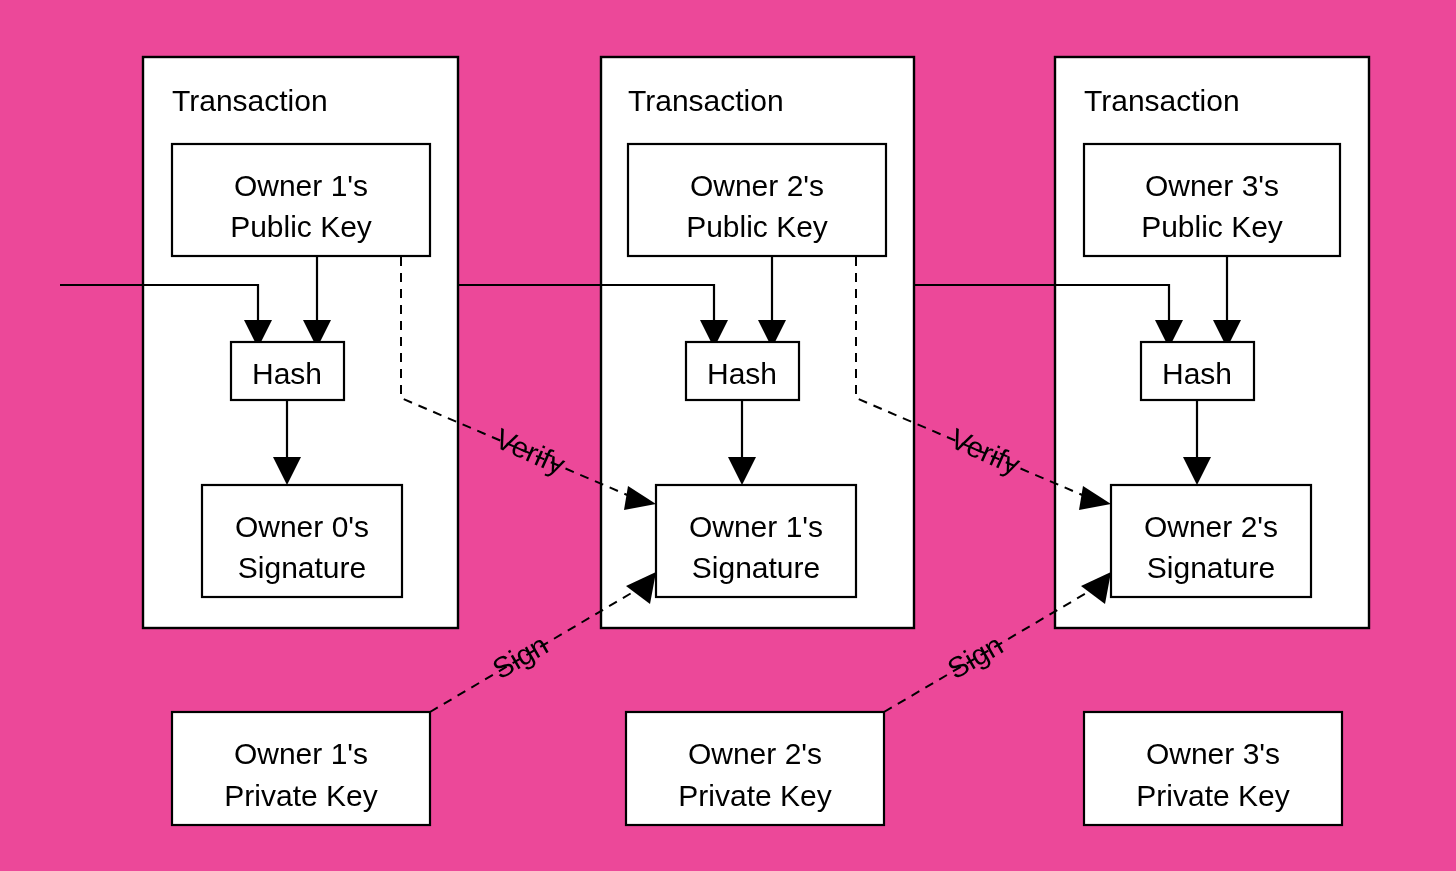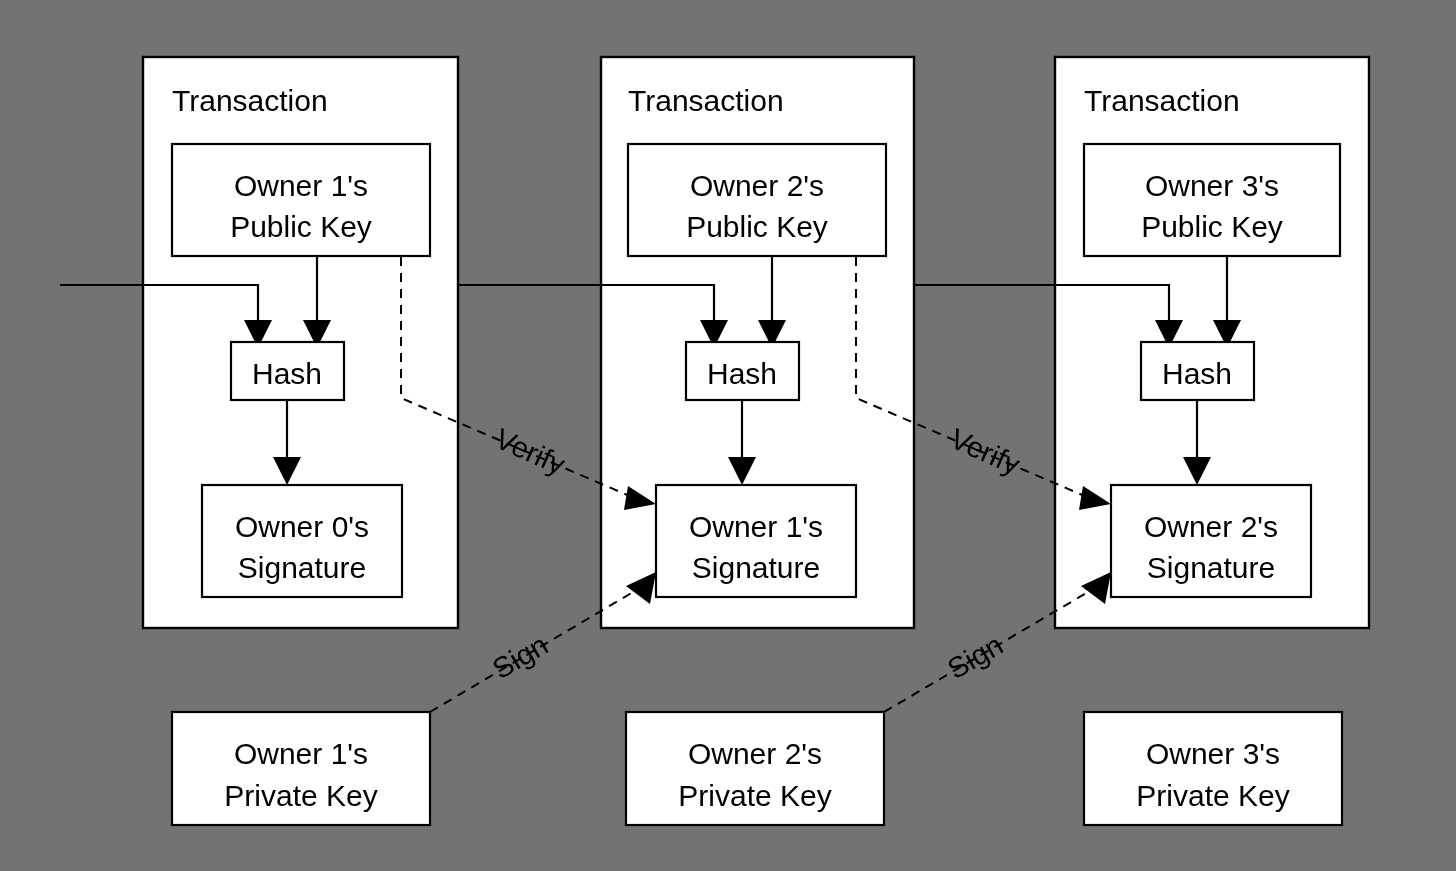--- a/index.html
+++ b/index.html
@@ -1,18 +1,18 @@
 <!DOCTYPE html>
 <html><head>
 <meta charset="utf-8">
 <style>
   html,body{margin:0;padding:0;background:#ffffff;}
   body{width:1456px;height:871px;overflow:hidden;
        font-family:"Liberation Sans","DejaVu Sans",sans-serif;}
-  #stage{position:relative;width:1456px;height:871px;background:#737373;text-align:right;}
+  #stage{position:relative;width:1456px;height:871px;background:#ec4899;text-align:right;}
   svg.layer{position:absolute;left:0;top:0;width:1456px;height:871px;}
   .txt{fill:#000000;font-family:"Liberation Sans","DejaVu Sans",sans-serif;}
   .box-label{font-size:30px;}
   .hash-label{font-size:30px;}
   .section-label{font-size:30px;}
   .edge-label{font-size:29px;}
   rect.frame{fill:#ffffff;stroke:#000000;}
   rect.outer{stroke-width:2.4;}
   rect.inner{stroke-width:2.2;}
   line.solid,polyline.solid,path.solid{stroke:#000000;stroke-width:2.2;fill:none;}

